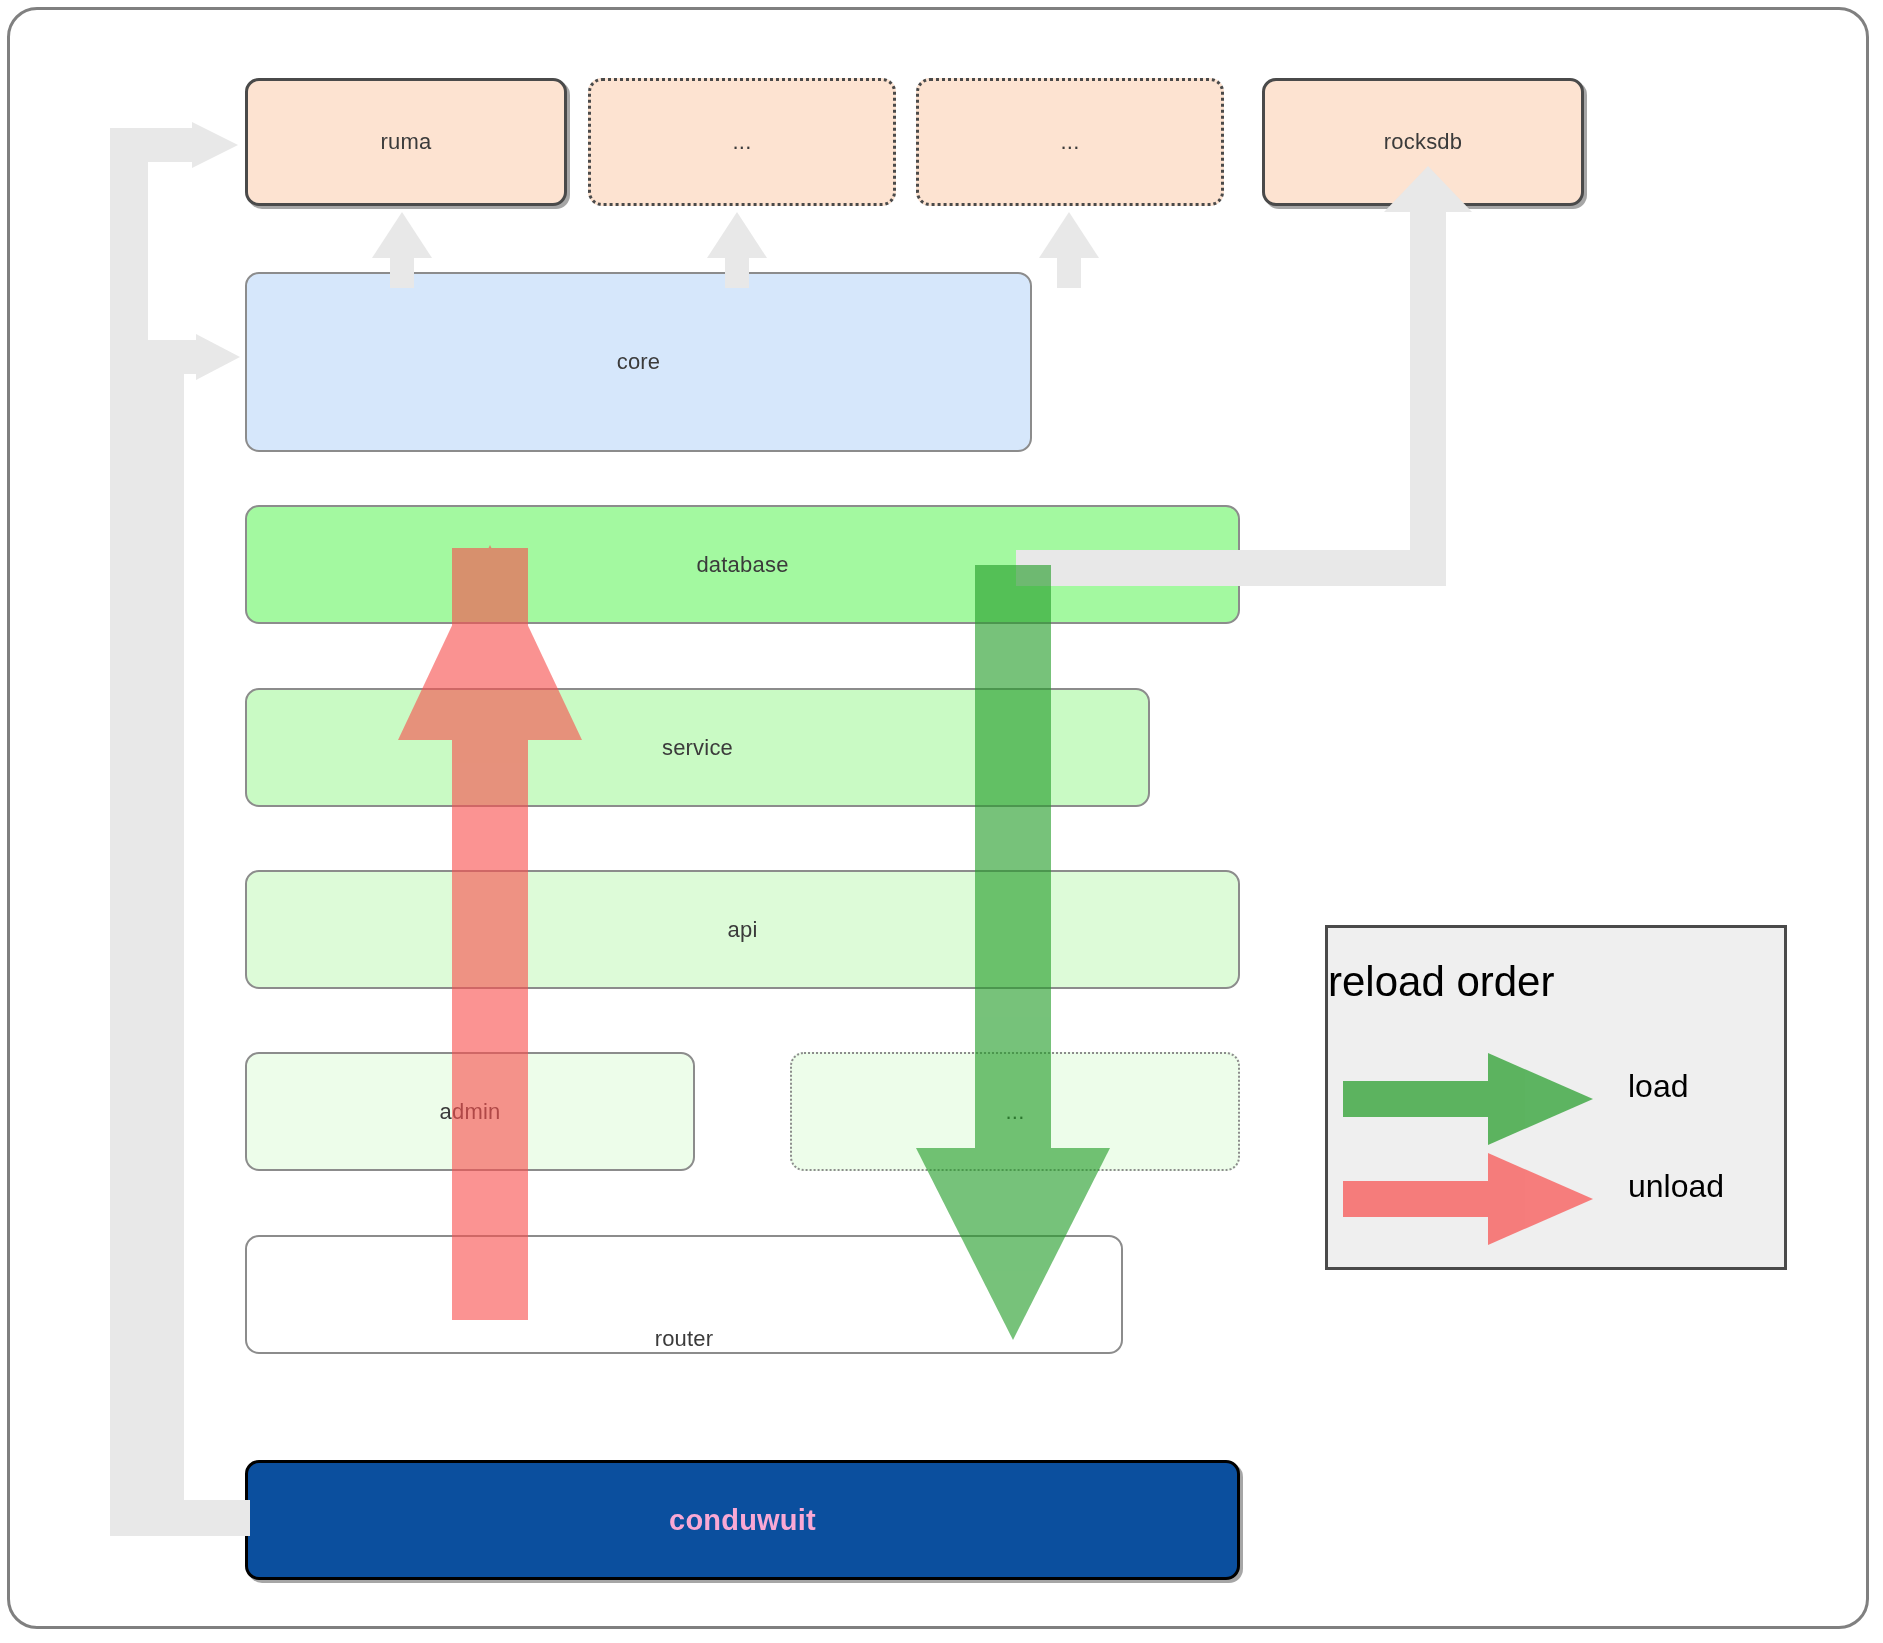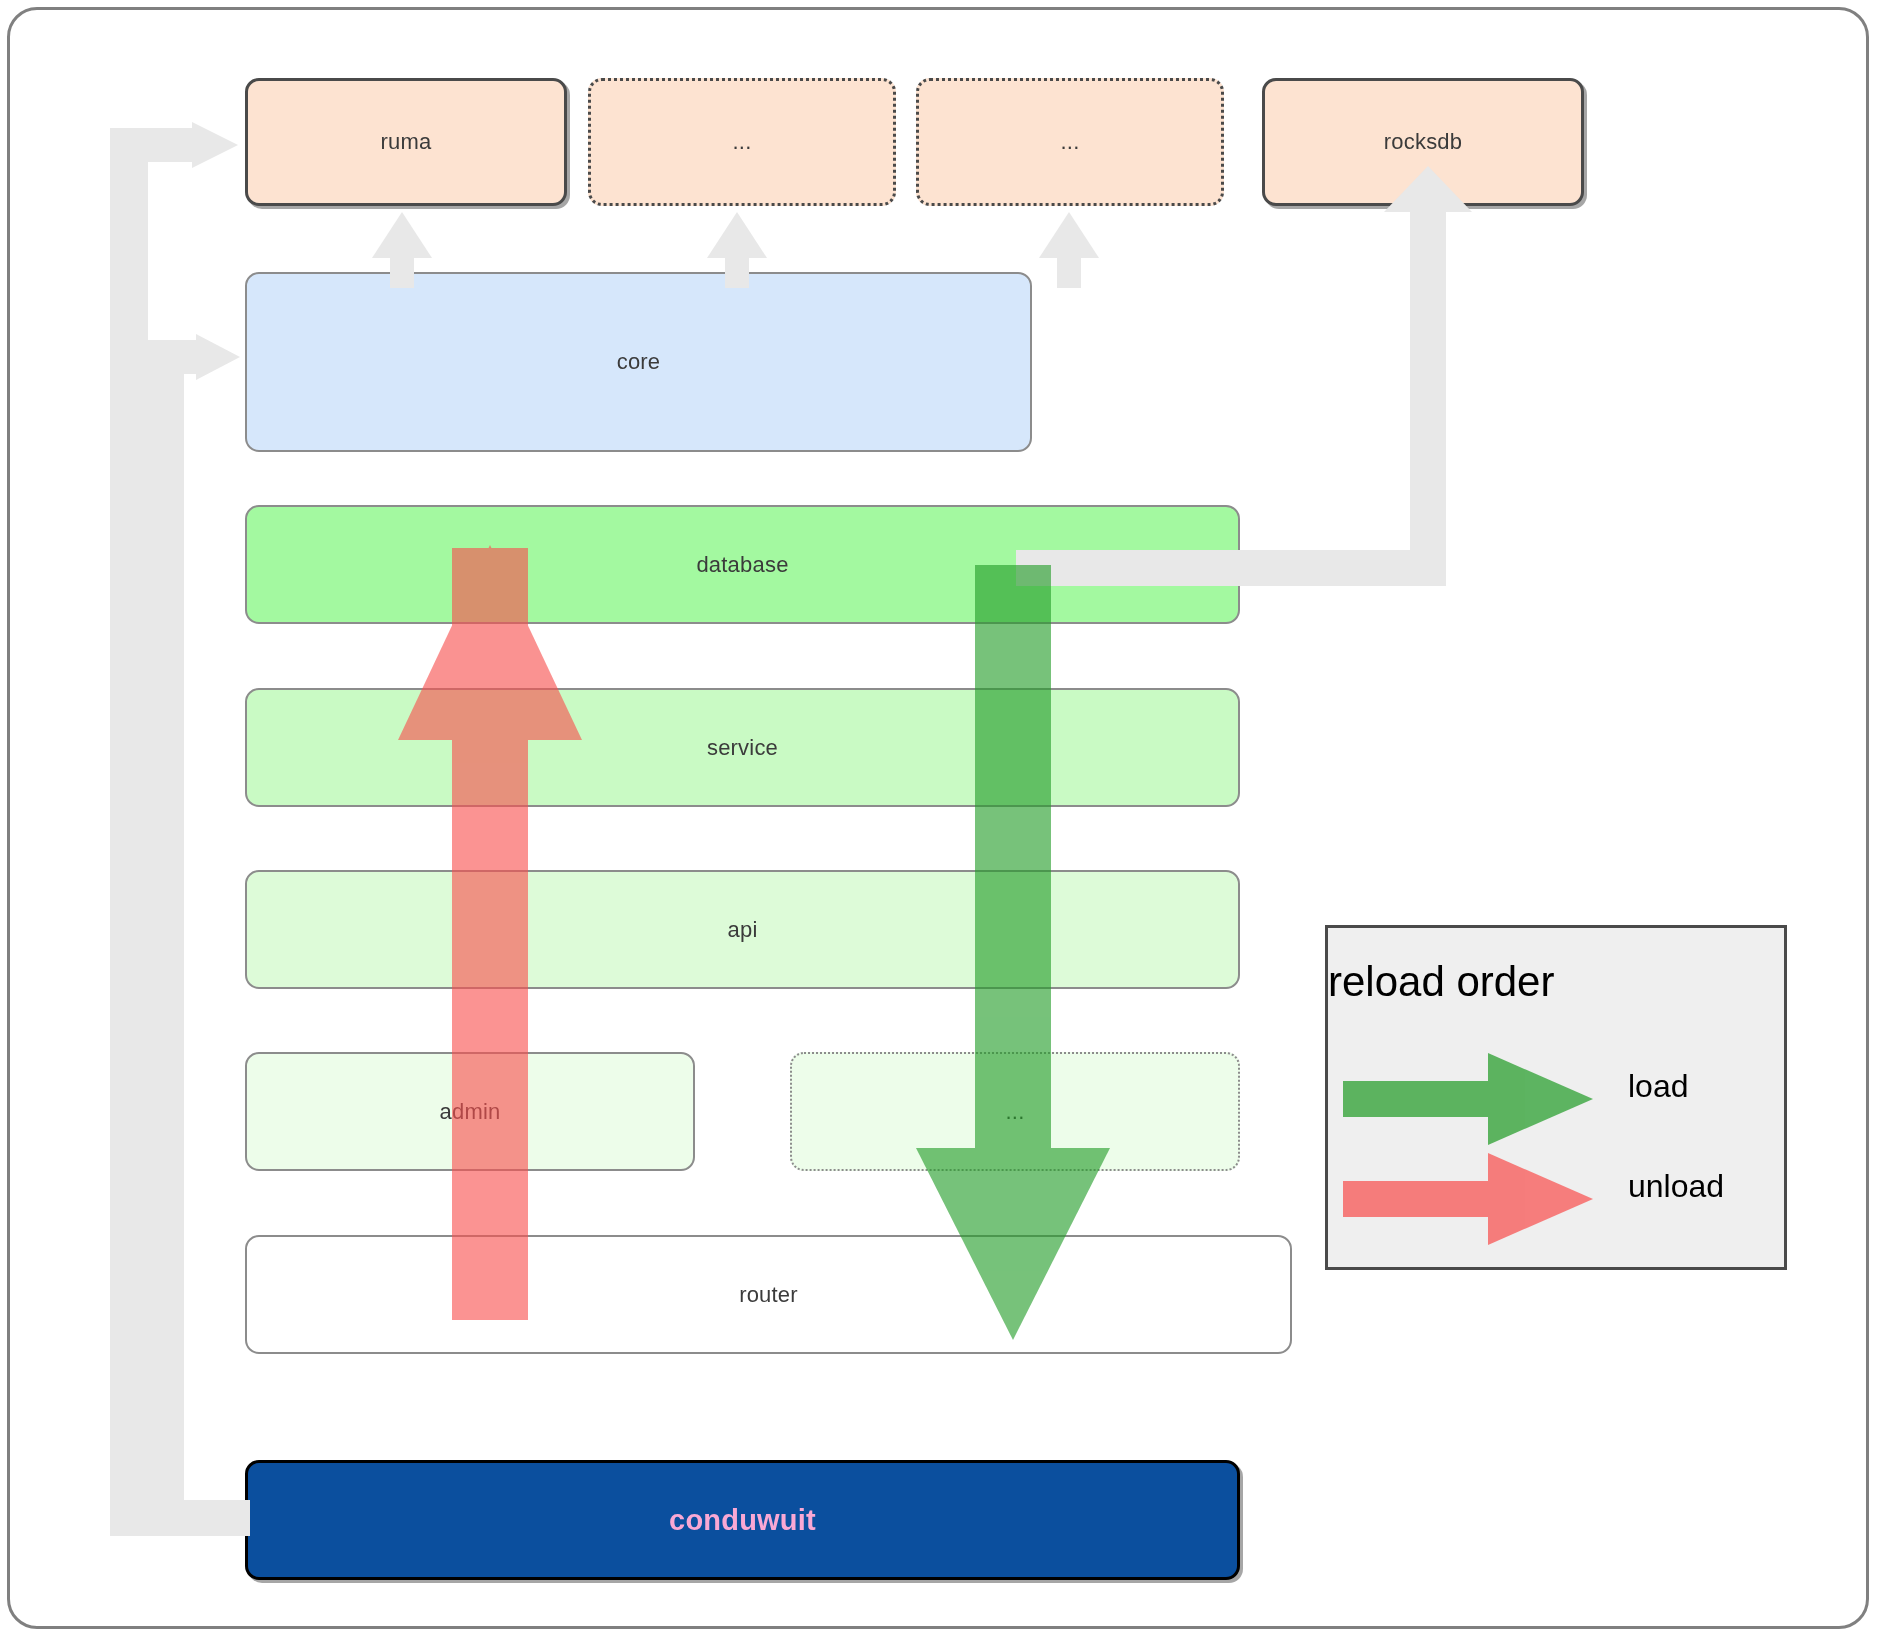--- a/index.html
+++ b/index.html
@@ -185,37 +185,37 @@
     </div>
 
     <div class="node solid-gray" style="left:245px; top:272px; width:787px; height:180px; background:#d6e7fb;">
       <span>core</span>
     </div>
 
     <div class="node solid-gray" style="left:245px; top:505px; width:995px; height:119px; background:#a3f9a0;">
       <span>database</span>
     </div>
 
-    <div class="node solid-gray" style="left:245px; top:688px; width:995px; height:119px; background:#c9fac4;">
+    <div class="node solid-gray" style="left:245px; top:688px; width:905px; height:119px; background:#c9fac4;">
       <span>service</span>
     </div>
 
     <div class="node solid-gray" style="left:245px; top:870px; width:995px; height:119px; background:#ddfbd8;">
       <span>api</span>
     </div>
 
     <div class="node solid-gray" style="left:245px; top:1052px; width:450px; height:119px; background:#edfdea;">
       <span>admin</span>
     </div>
 
     <div class="node dotted-gray" style="left:790px; top:1052px; width:450px; height:119px; background:#edfdea;">
       <span>...</span>
     </div>
 
-    <div class="node solid-gray" style="left:245px; top:1235px; width:1047px; height:119px; background:#ffffff;">
+    <div class="node solid-gray" style="left:245px; top:1235px; width:878px; height:119px; background:#ffffff;align-items:flex-end;">
       <span>router</span>
     </div>
 
     <div class="node solid-dark blue-brand shadowed" style="left:245px; top:1460px; width:995px; height:120px; background:#0b4f9e; border-color:#000;">
       <span>conduwuit</span>
     </div>
 
   </div>
 
   <svg class="layer over" viewBox="0 0 1883 1643">

